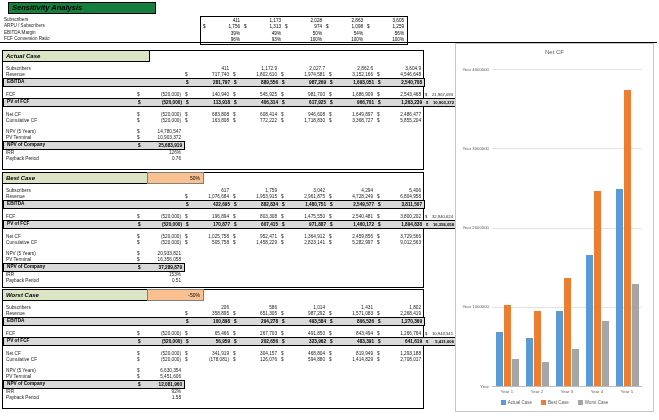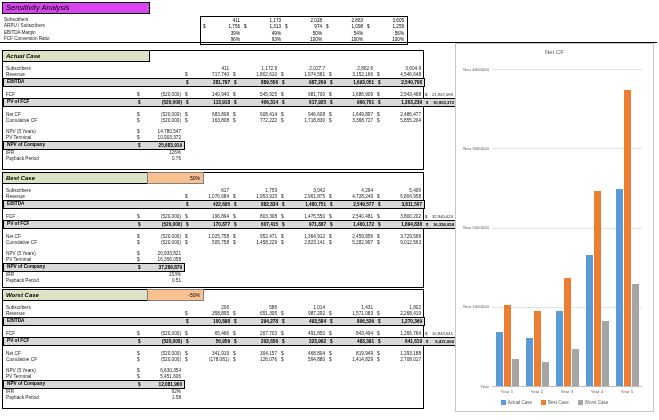--- a/index.html
+++ b/index.html
@@ -1,21 +1,21 @@
 <!DOCTYPE html>
 <html><head>
 <meta charset="utf-8">
 <style>
   html,body{margin:0;padding:0;}
   body{width:659px;height:420px;position:relative;background:#fff;color:#000;
        font-family:"Liberation Sans",sans-serif;overflow:hidden;}
 
   
-  .page-title{position:absolute;left:2px;top:2px;width:143px;height:10px;
-    background:#d946ef;border:1px solid #000;font-size:7.5px;font-weight:normal;
+  .page-title{position:absolute;left:8px;top:2px;width:143px;height:10px;
+    background:#15803d;border:1px solid #000;font-size:7.5px;font-weight:bold;
     font-style:italic;line-height:10px;padding-left:3px;}
 
   
   .summary-labels{position:absolute;left:4px;top:17px;font-size:4.6px;color:#222;}
   .summary-labels div{height:6.3px;line-height:6.3px;}
   .summary-box{position:absolute;left:200px;top:16px;width:206px;height:26px;
     border:1px solid #000;display:grid;grid-template-rows:repeat(4,6.3px);
     padding-top:0.5px;}
   .summary-row{display:grid;grid-template-columns:repeat(5,41px);font-size:4.6px;}
   .sum-cell{display:flex;justify-content:flex-end;align-items:center;padding-right:2px;}

